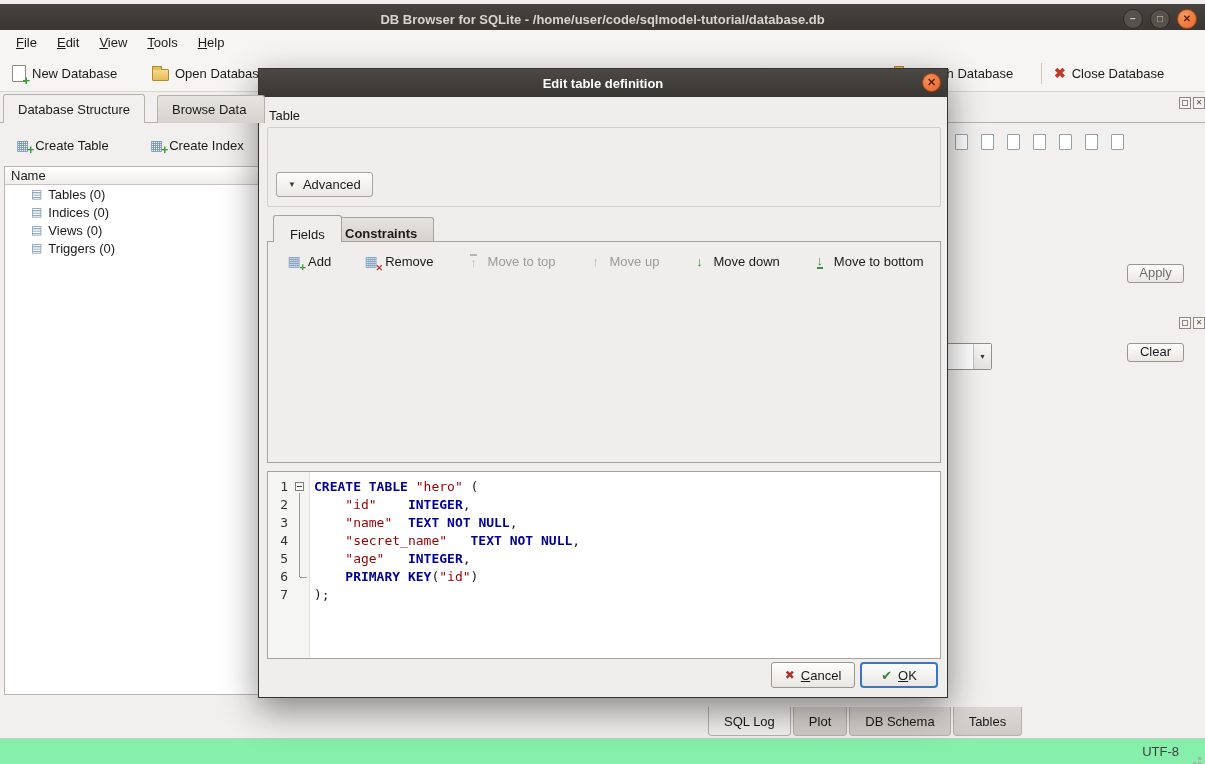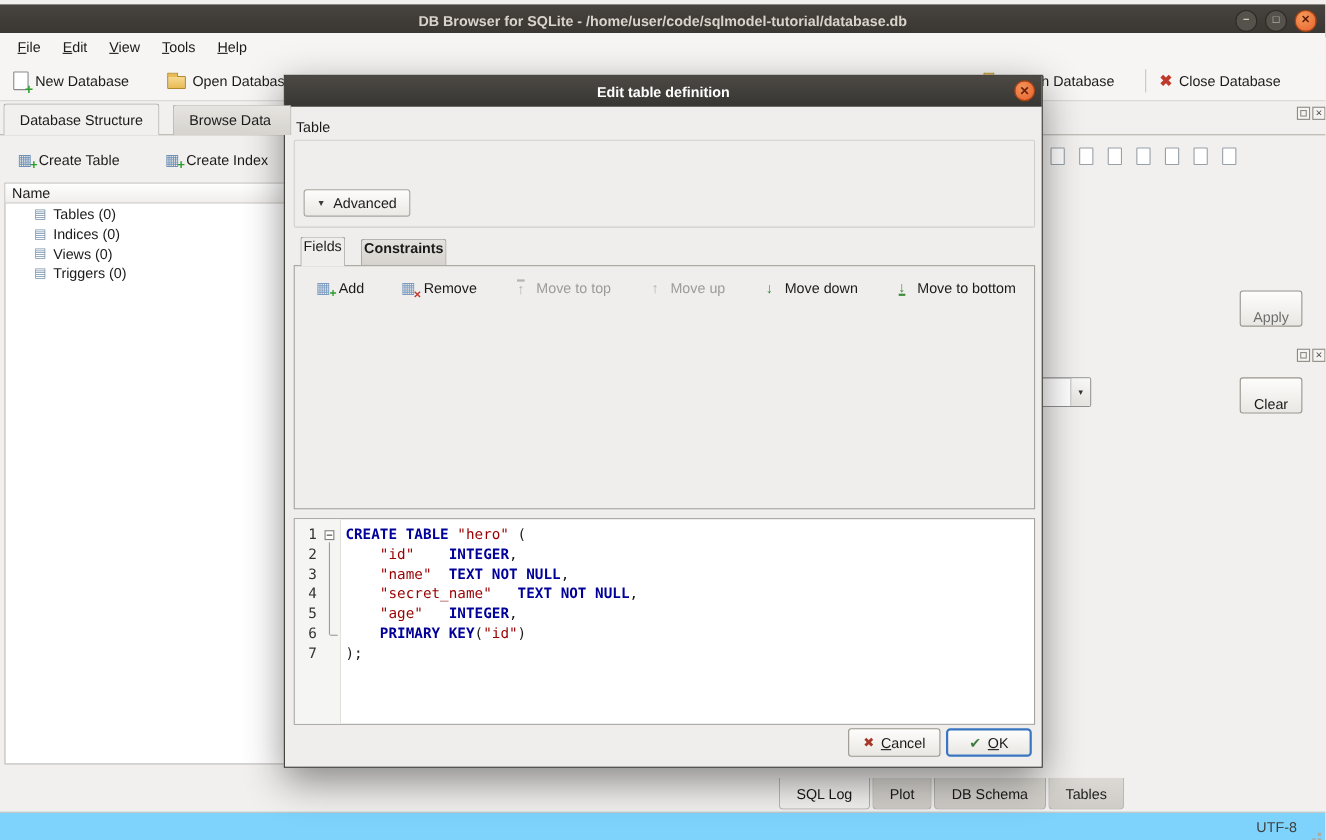--- a/index.html
+++ b/index.html
@@ -67,35 +67,35 @@
   .tree-row { height:18px; display:flex; align-items:center; gap:6px; padding-left:26px; }
   .tree-icon { color:#7a94ad; font-size:12px; line-height:12px; }
 
   
   .dock-btn { position:absolute; width:12px; height:12px; border:1px solid #8d8a84;
     background:#f5f4f2; font-size:8px; line-height:10px; text-align:center; color:#55524c; }
   .dock-btn.float::after { content:""; position:absolute; left:2px; top:2px; right:2px; bottom:2px;
     border:1px solid #8d8a84; }
   .mini-btn { width:22px; height:24px; display:flex; align-items:center; justify-content:center; }
   .mini-glyph { width:13px; height:16px; background:#fff; border:1px solid #98a0a8; border-radius:1px; }
-  .qbtn { position:absolute; height:33px; border:1px solid #9a968e; border-radius:3px;
-    background:linear-gradient(#fdfdfc,#e9e7e3); display:flex; align-items:flex-end;
+  .qbtn { position:absolute; height:19px; border:1px solid #9a968e; border-radius:3px;
+    background:linear-gradient(#fdfdfc,#e9e7e3); display:flex; align-items:flex-start;
     justify-content:center; padding:0 10px; }
   .combo-sliver { position:absolute; left:935px; top:343px; width:57px; height:27px;
     background:#fff; border:1px solid #8f8f8f; border-radius:2px; }
   .combo-sliver .combo-arrow { position:absolute; right:0; top:0; bottom:0; width:18px; }
 
   
   .bottom-tabs { position:absolute; left:708px; top:707px; display:flex; gap:2px; }
   .btab { height:29px; display:flex; align-items:center; padding:0 15px;
     background:linear-gradient(#dcd9d4,#cfccc7); border:1px solid #b5b2ac; border-top:none;
     border-radius:0 0 4px 4px; }
   .btab.active { background:#f2f1ef; }
   .statusbar { position:absolute; left:0; top:738px; width:1205px; height:26px;
-    background:#7dd3fc; border-top:1px solid #cbc8c3; }
+    background:#86efac; border-top:1px solid #cbc8c3; }
   .status-encoding { position:absolute; right:26px; top:5px; color:#3f3f3f; }
   .grip { position:absolute; right:4px; bottom:4px; width:3px; height:3px; background:#aeaba5;
     box-shadow:-5px 5px #aeaba5, 0 5px #aeaba5, -10px 10px #aeaba5, -5px 10px #aeaba5, 0 10px #aeaba5; }
 
   
   .dialog { position:absolute; left:258px; top:68px; width:690px; height:630px;
     background:#efeeec; border:1px solid #35332f; box-shadow:0 12px 34px rgba(0,0,0,.45); }
   .dialog-titlebar { position:absolute; left:0; top:0; width:100%; height:28px;
     background:linear-gradient(#4c4945,#383632); color:#fff; font-weight:bold;
     display:flex; align-items:center; justify-content:center; }
@@ -107,21 +107,21 @@
   .group-frame { position:absolute; left:8px; top:58px; width:674px; height:80px;
     border:1px solid #d2cfca; border-radius:2px; }
   .name-input { position:absolute; left:17px; top:70px; width:650px; height:26px;
     border:1px solid #8f8f8f; border-radius:2px; background:#fff; padding-left:6px;
     font-family:"Liberation Sans",sans-serif; font-size:13px; font-weight:bold; color:#111; }
   .advanced-btn { position:absolute; left:17px; top:103px; height:25px; padding:0 11px;
     display:inline-flex; align-items:center; gap:7px; border:1px solid #a9a69f; border-radius:3px;
     background:linear-gradient(#fcfcfb,#ebe9e5); }
   .tri { font-size:8px; color:#3c3c3c; }
 
-  .dlg-tab { position:absolute; display:flex; align-items:flex-start; padding:0 2px;
+  .dlg-tab { position:absolute; display:flex; align-items:flex-end; padding:0 16px;
     border:1px solid #a6a39d; border-bottom:none; border-radius:3px 3px 0 0; }
   .dlg-tab.active { top:146px; height:27px; background:#efeeec; z-index:3; }
   .dlg-tab.inactive { top:148px; height:24px; background:linear-gradient(#e5e3df,#d6d3ce); z-index:1;font-weight:bold; }
   .tab-pane { position:absolute; left:8px; top:172px; width:674px; height:222px;
     border:1px solid #a6a39d; background:#efeeec; z-index:2; }
 
   .fields-toolbar { position:absolute; left:12px; top:8px; display:flex; gap:20px; }
   .tbtn { display:flex; align-items:center; gap:6px; padding:3px 6px; border-radius:3px; }
   .tbtn.disabled { color:#9b9b9b; }
   .ticn { position:relative; width:16px; height:16px; display:inline-flex;

